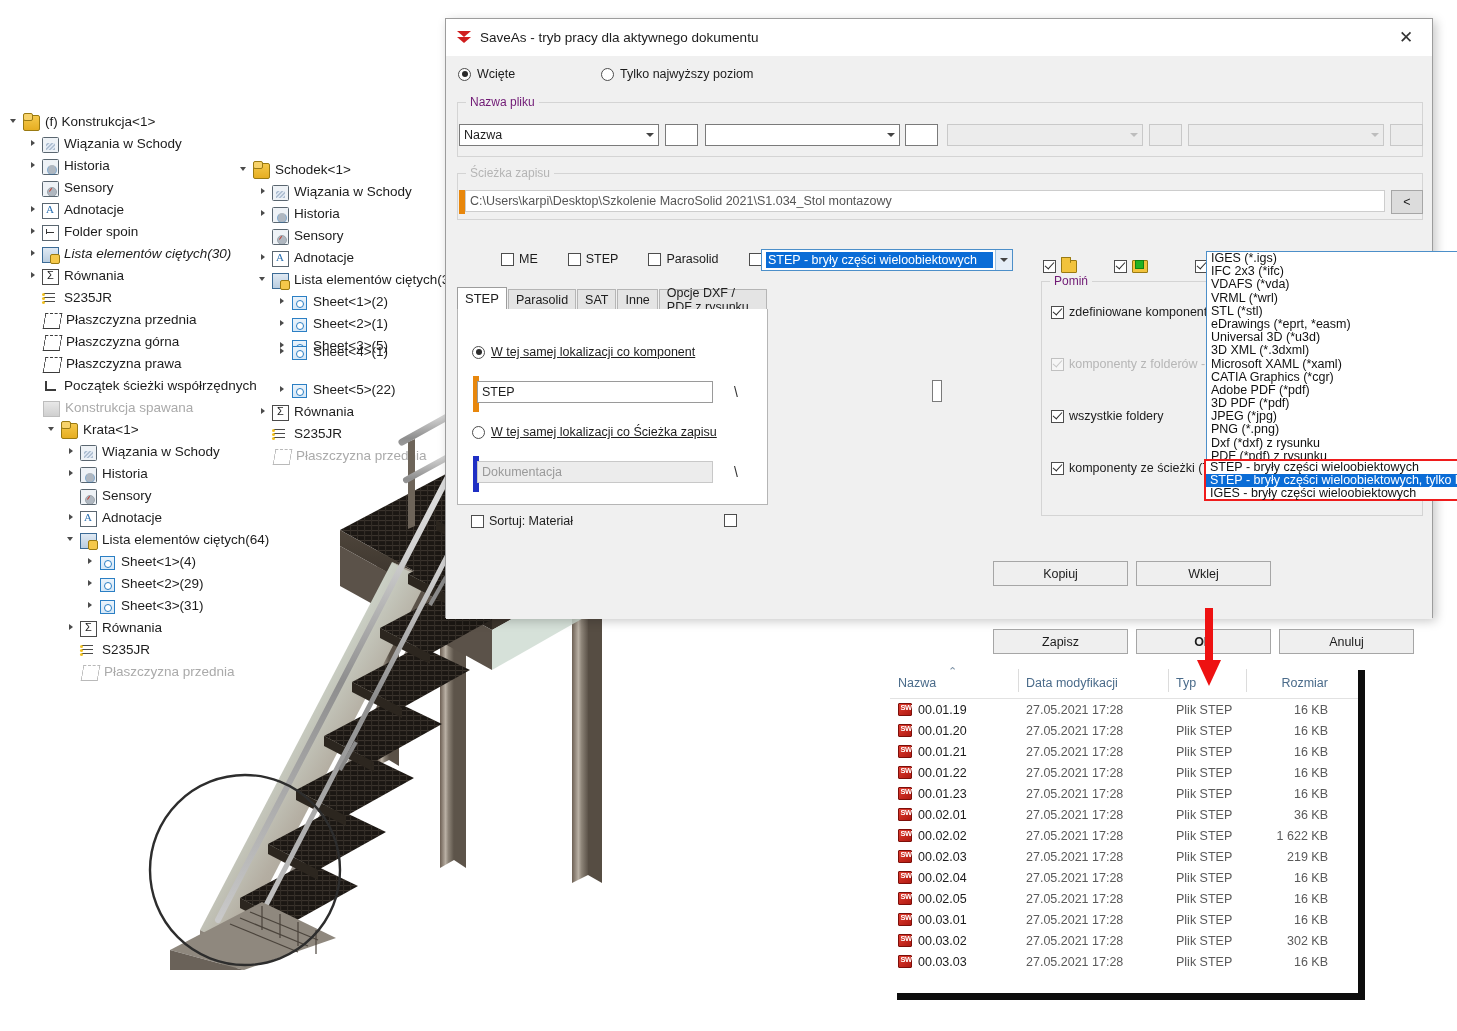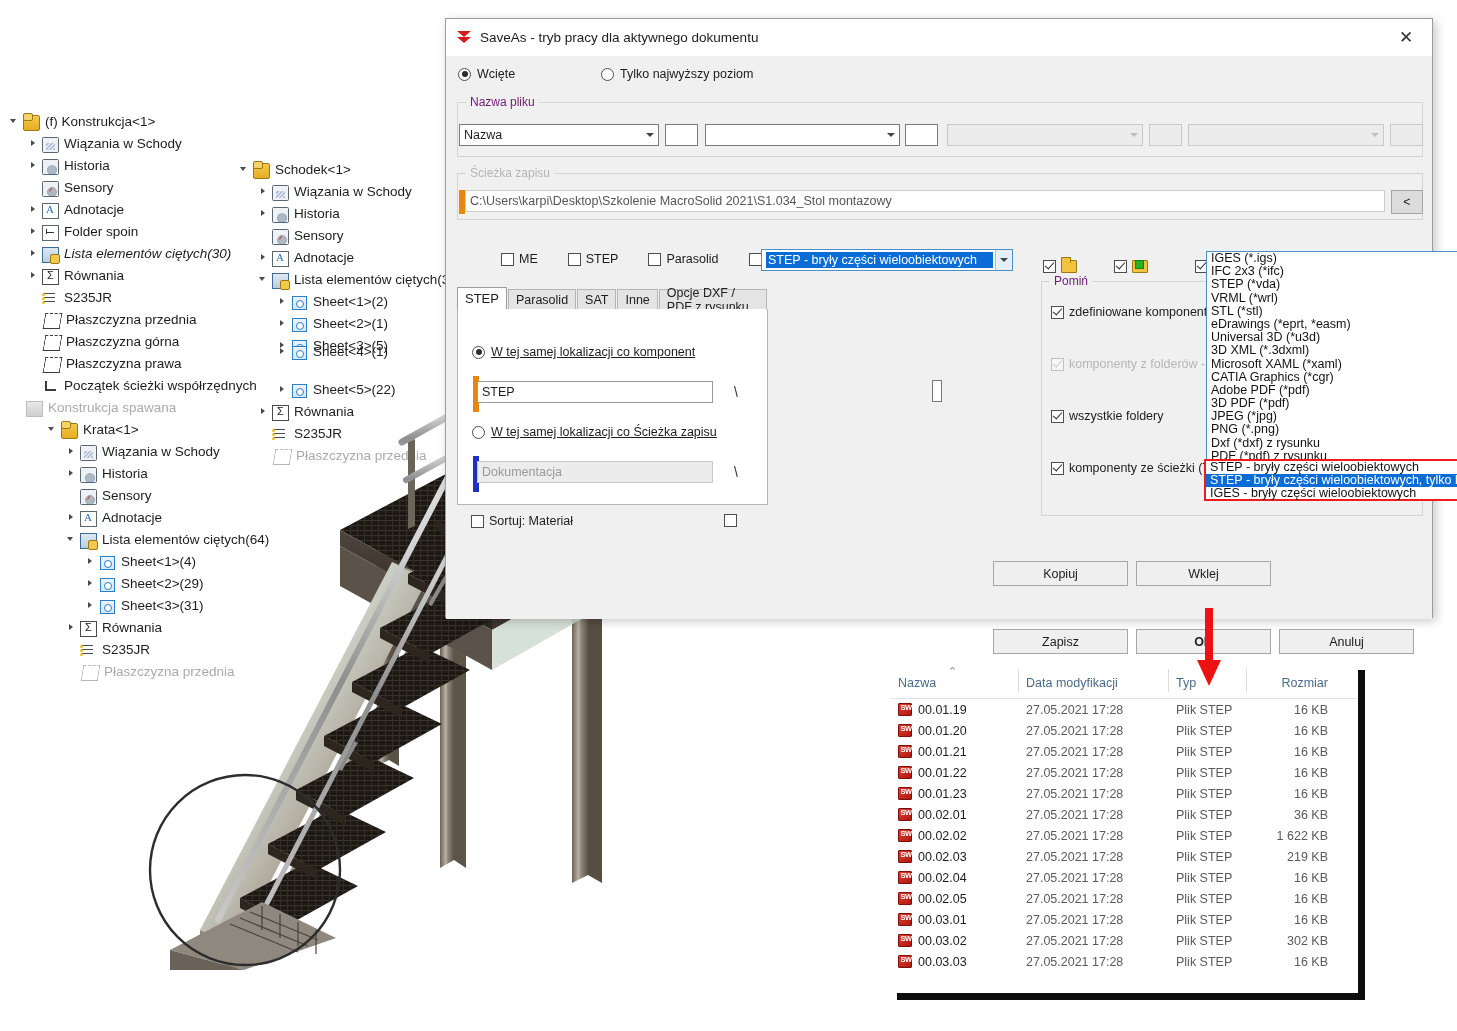--- a/index.html
+++ b/index.html
@@ -232,21 +232,21 @@
       <div class="tnode" style="left: 27px; top: 354px;">
         <span class="arrow"></span>
         <span class="ico ic-plane"></span>
         <span class="lbl">Płaszczyzna prawa</span>
       </div>
       <div class="tnode" style="left: 27px; top: 376px;">
         <span class="arrow"></span>
         <span class="ico ic-origin"></span>
         <span class="lbl">Początek ścieżki współrzędnych</span>
       </div>
-      <div class="tnode dim" style="left: 11px; top: 398px;">
+      <div class="tnode dim" style="left: 28px; top: 398px;">
         <span class="arrow"></span>
         <span class="ico ic-wstruct"></span>
         <span class="lbl">Konstrukcja spawana</span>
       </div>
       <div class="tnode" style="left: 46px; top: 420px;">
         <span class="arrow d"></span>
         <span class="ico ic-asm"></span>
         <span class="lbl">Krata&lt;1&gt;</span>
       </div>
       <div class="tnode" style="left: 65px; top: 442px;">
@@ -666,21 +666,21 @@
     <div class="btn" style="position:absolute;left:690px;top:505px;width:135px;">Wklej</div>
     <div class="btn" style="position:absolute;left:547px;top:573px;width:135px;">Zapisz</div>
     <div class="btn" style="position:absolute;left:690px;top:573px;width:135px;font-weight:bold;">OK</div>
     <div class="btn" style="position:absolute;left:833px;top:573px;width:135px;">Anuluj</div>
 
   </div>
 
   <div id="ddlist">
       <div class="opt">IGES (*.igs)</div>
       <div class="opt">IFC 2x3 (*ifc)</div>
-      <div class="opt">STEP (*vda)</div>
+      <div class="opt">VDAFS (*vda)</div>
       <div class="opt">VRML (*wrl)</div>
       <div class="opt">STL (*stl)</div>
       <div class="opt">eDrawings (*eprt, *easm)</div>
       <div class="opt">Universal 3D (*u3d)</div>
       <div class="opt">3D XML (*.3dxml)</div>
       <div class="opt">Microsoft XAML (*xaml)</div>
       <div class="opt">CATIA Graphics (*cgr)</div>
       <div class="opt">Adobe PDF (*pdf)</div>
       <div class="opt">3D PDF (*pdf)</div>
       <div class="opt">JPEG (*jpg)</div>

